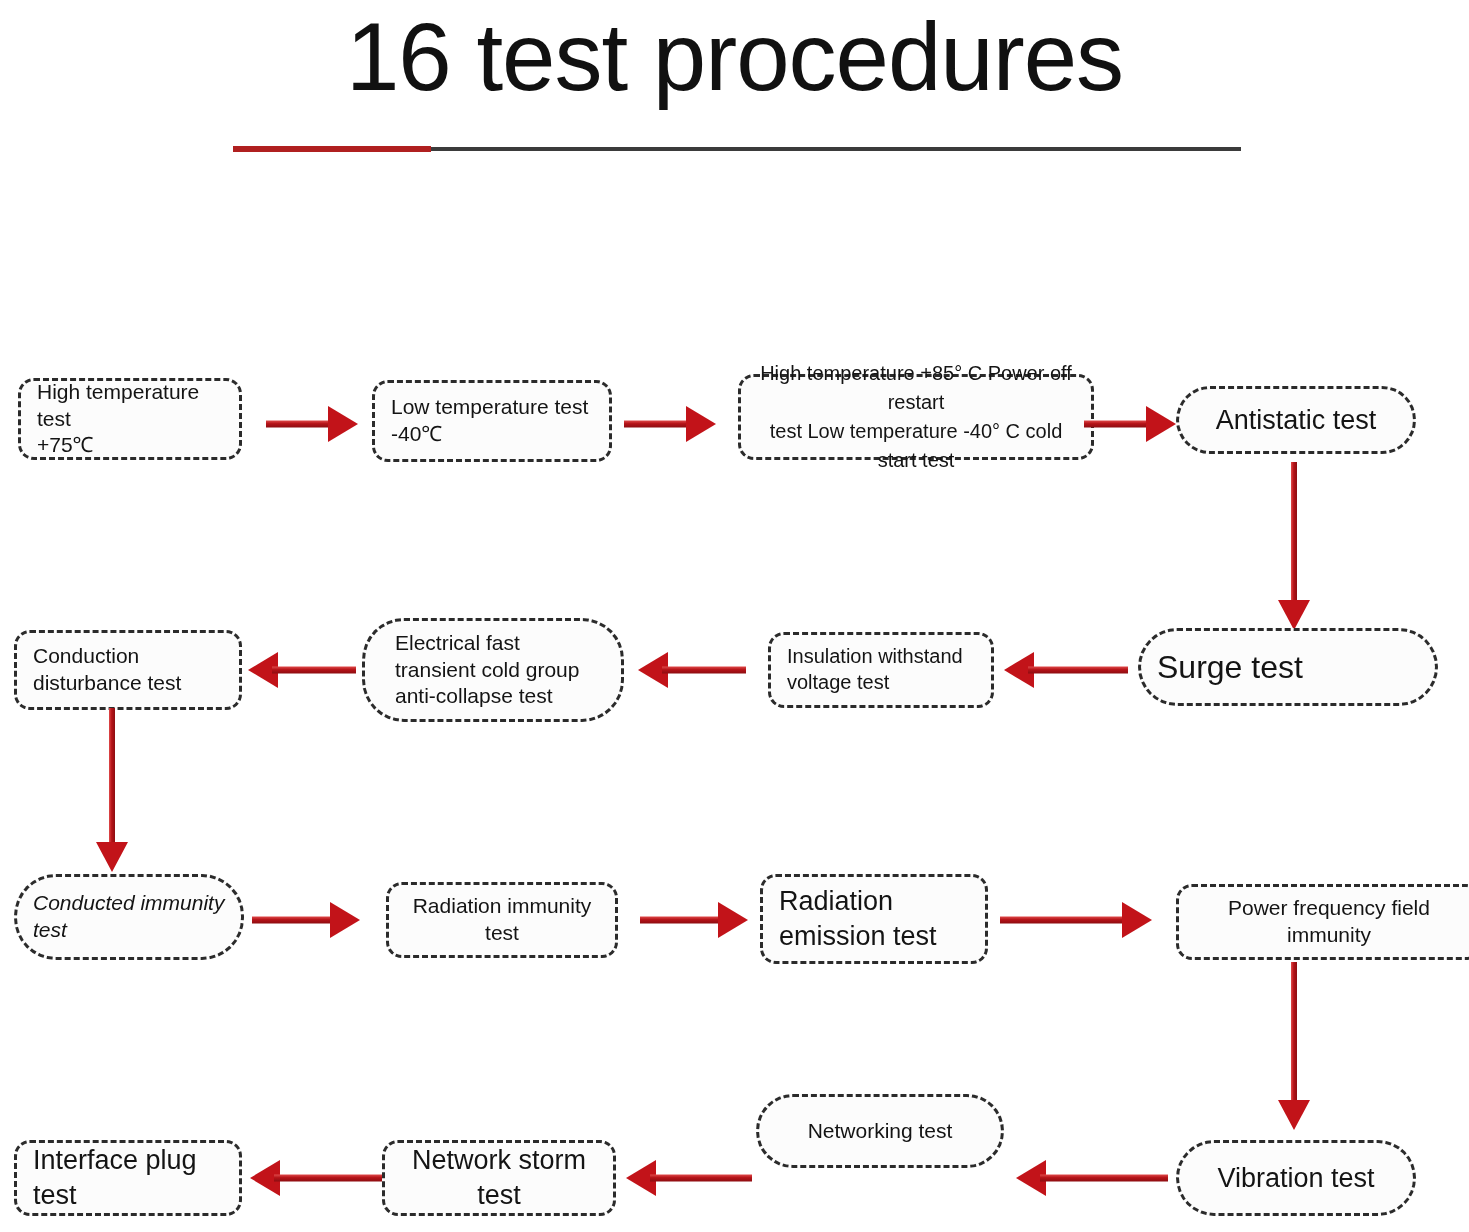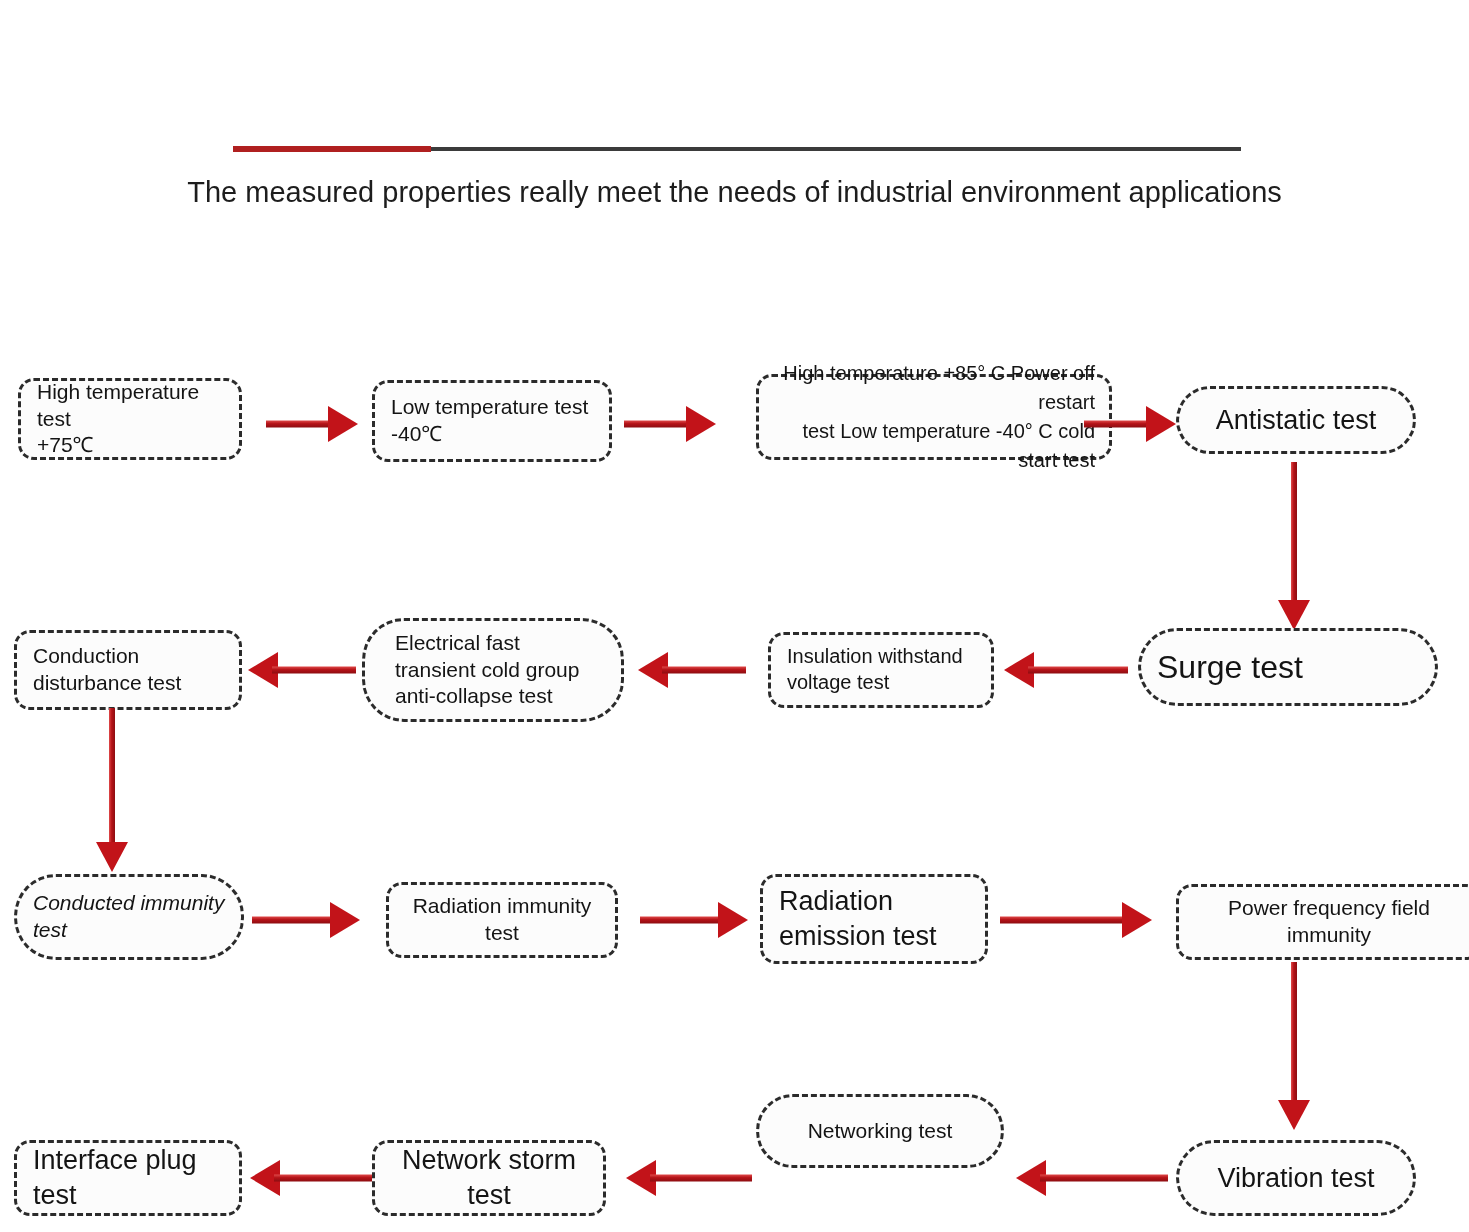--- a/index.html
+++ b/index.html
@@ -96,46 +96,46 @@
     left: 50%; bottom: 0; transform: translateX(-50%);
     border-left: 16px solid transparent;
     border-right: 16px solid transparent;
     border-top: 30px solid #c21319;
   }
 </style>
 </head>
 <body>
 
 <div id="header">
+  <div id="page-title">16 test procedures</div>
   <div id="rule-wrap">
     <div id="rule-red"></div>
     <div id="rule-dark"></div>
   </div>
-  <div id="subtitle">The measured properties really meet the needs of industrial environment applications</div>
 </div>
 
 <div id="flowchart">
 
   <div class="node sz-md" style="left:18px; top:378px; width:224px; height:82px;">High temperature test
 +75℃</div>
 
   <div class="arrow-h right" style="left:266px; top:404px; width:92px; height:40px;">
     <div class="shaft" style="left:0;"></div>
       <div class="head"></div>
   </div>
 
   <div class="node sz-md" style="left:372px; top:380px; width:240px; height:82px;">Low temperature test
 -40℃</div>
 
   <div class="arrow-h right" style="left:624px; top:404px; width:92px; height:40px;">
     <div class="shaft" style="left:0;"></div>
       <div class="head"></div>
   </div>
 
-  <div class="node sz-sm center" style="left:756px; top:374px; width:356px; height:86px; line-height:1.45;text-align:right;">High temperature +85° C Power off restart
+  <div class="node sz-sm center" style="left:738px; top:374px; width:356px; height:86px; line-height:1.45;">High temperature +85° C Power off restart
 test Low temperature -40° C cold start test</div>
 
   <div class="arrow-h right" style="left:1084px; top:404px; width:92px; height:40px;">
     <div class="shaft" style="left:0;"></div>
       <div class="head"></div>
   </div>
 
   <div class="node pill sz-lg center" style="left:1176px; top:386px; width:240px; height:68px;">Antistatic test</div>
 
   <div class="arrow-v down" style="left:1278px; top:462px; width:32px; height:168px;">
@@ -205,21 +205,21 @@
       <div class="head"></div>
   </div>
 
   <div class="node sz-lg" style="left:14px; top:1140px; width:228px; height:76px;">Interface plug test</div>
 
   <div class="arrow-h left" style="left:250px; top:1158px; width:132px; height:40px;">
     <div class="head"></div>
     <div class="shaft" style="left:24px; right:0; width:auto;"></div>
   </div>
 
-  <div class="node sz-lg center" style="left:372px; top:1140px; width:234px; height:76px;">Network storm test</div>
+  <div class="node sz-lg center" style="left:382px; top:1140px; width:234px; height:76px;">Network storm test</div>
 
   <div class="arrow-h left" style="left:626px; top:1158px; width:126px; height:40px;">
     <div class="head"></div>
     <div class="shaft" style="left:24px; right:0; width:auto;"></div>
   </div>
 
   <div class="node pill sz-md center" style="left:756px; top:1094px; width:248px; height:74px;">Networking test</div>
 
   <div class="arrow-h left" style="left:1016px; top:1158px; width:152px; height:40px;">
     <div class="head"></div>

